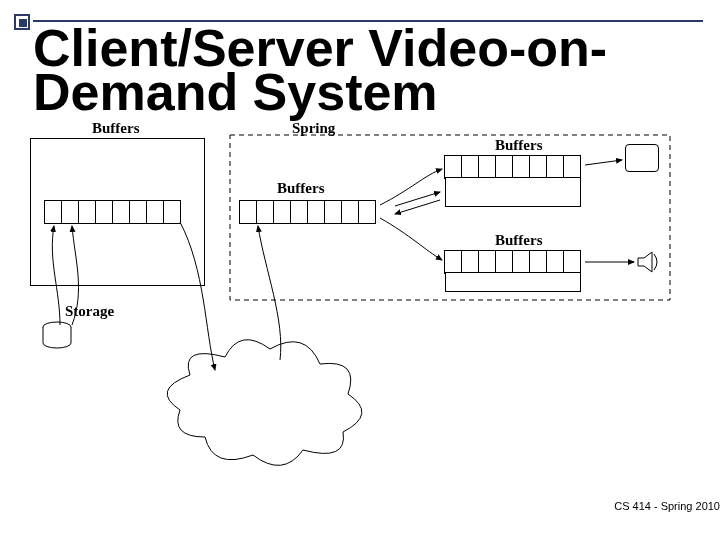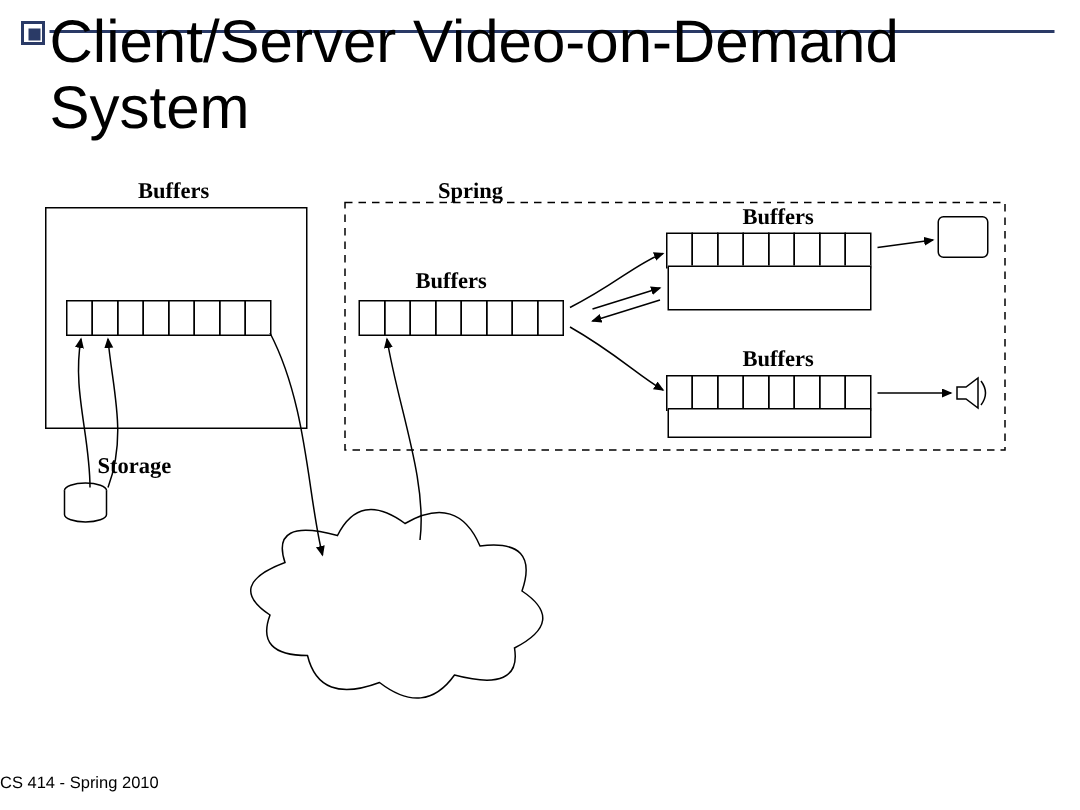--- a/index.html
+++ b/index.html
@@ -1,27 +1,27 @@
 <!DOCTYPE html>
 <html><head>
 <meta charset="utf-8">
 <style>
   html,body{margin:0;padding:0;width:720px;height:540px;background:#fff;font-family:Arial,Helvetica,sans-serif;color:#000;position:relative;overflow:hidden}
   .bullet{position:absolute;left:14px;top:14px;width:16px;height:16px}
   .bullet .sq{position:absolute;left:0;top:0;width:16px;height:16px;background:#fff;border:2px solid #2a3a66;box-sizing:border-box}
   .bullet .sq2{position:absolute;left:5px;top:5px;width:8px;height:8px;background:#2a3a66}
   .rule{position:absolute;left:33px;top:20px;width:670px;height:2px;background:#2a3a66}
-  .title{position:absolute;left:33px;top:6px;font-size:40px;line-height:44px;font-weight:400}
+  .title{position:absolute;left:33px;top:26px;font-size:52px;line-height:44px;font-weight:700}
   .diagram{position:absolute;left:30px;top:120px;width:660px;height:370px}
   .lbl{position:absolute;font-family:"Times New Roman",serif;font-weight:bold;font-size:15px}
   .lbls{position:absolute;font-family:"Times New Roman",serif;font-size:12px}
   .box{position:absolute;border:1px solid #000;background:#fff;box-sizing:border-box}
   .buf{position:absolute;height:24px}
   .buf .cell{float:left;height:100%;border:1px solid #000;box-sizing:border-box;margin-left:-1px}
-  .footer{position:absolute;left:0;bottom:12px;width:100%;text-align:left;font-size:11px}
+  .footer{position:absolute;left:0;bottom:28px;width:100%;text-align:right;font-size:11px}
   svg.wires{position:absolute;left:0;top:0;width:100%;height:100%;pointer-events:none}
 </style>
 </head>
 <body>
 
 <div class="bullet">
   <div class="sq"></div>
     <div class="sq2"></div>
 </div>
 <div class="rule"></div>

